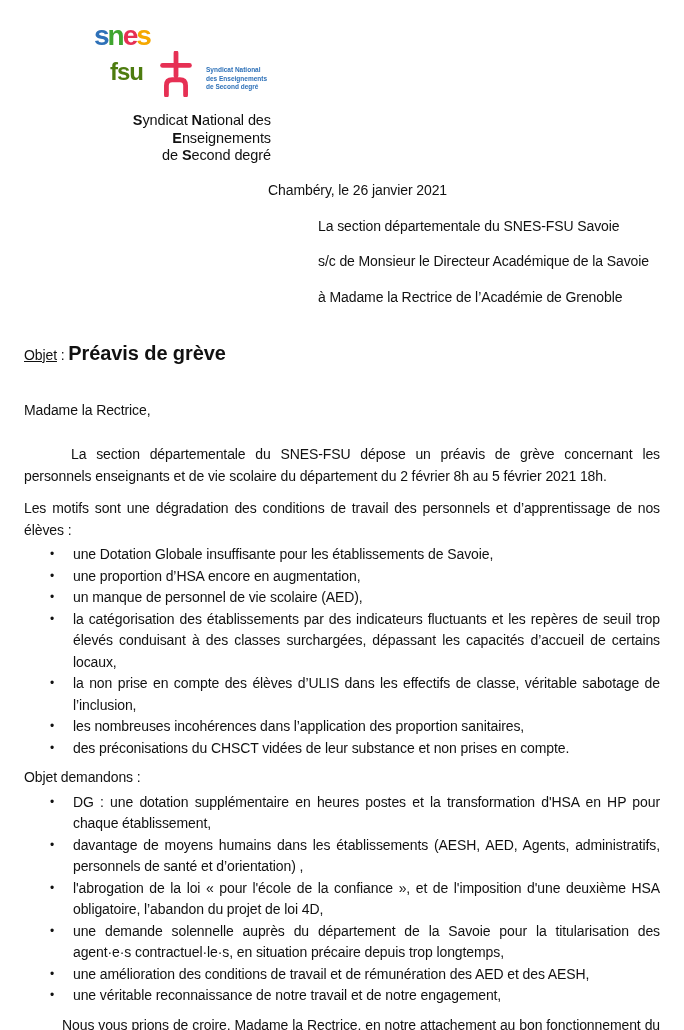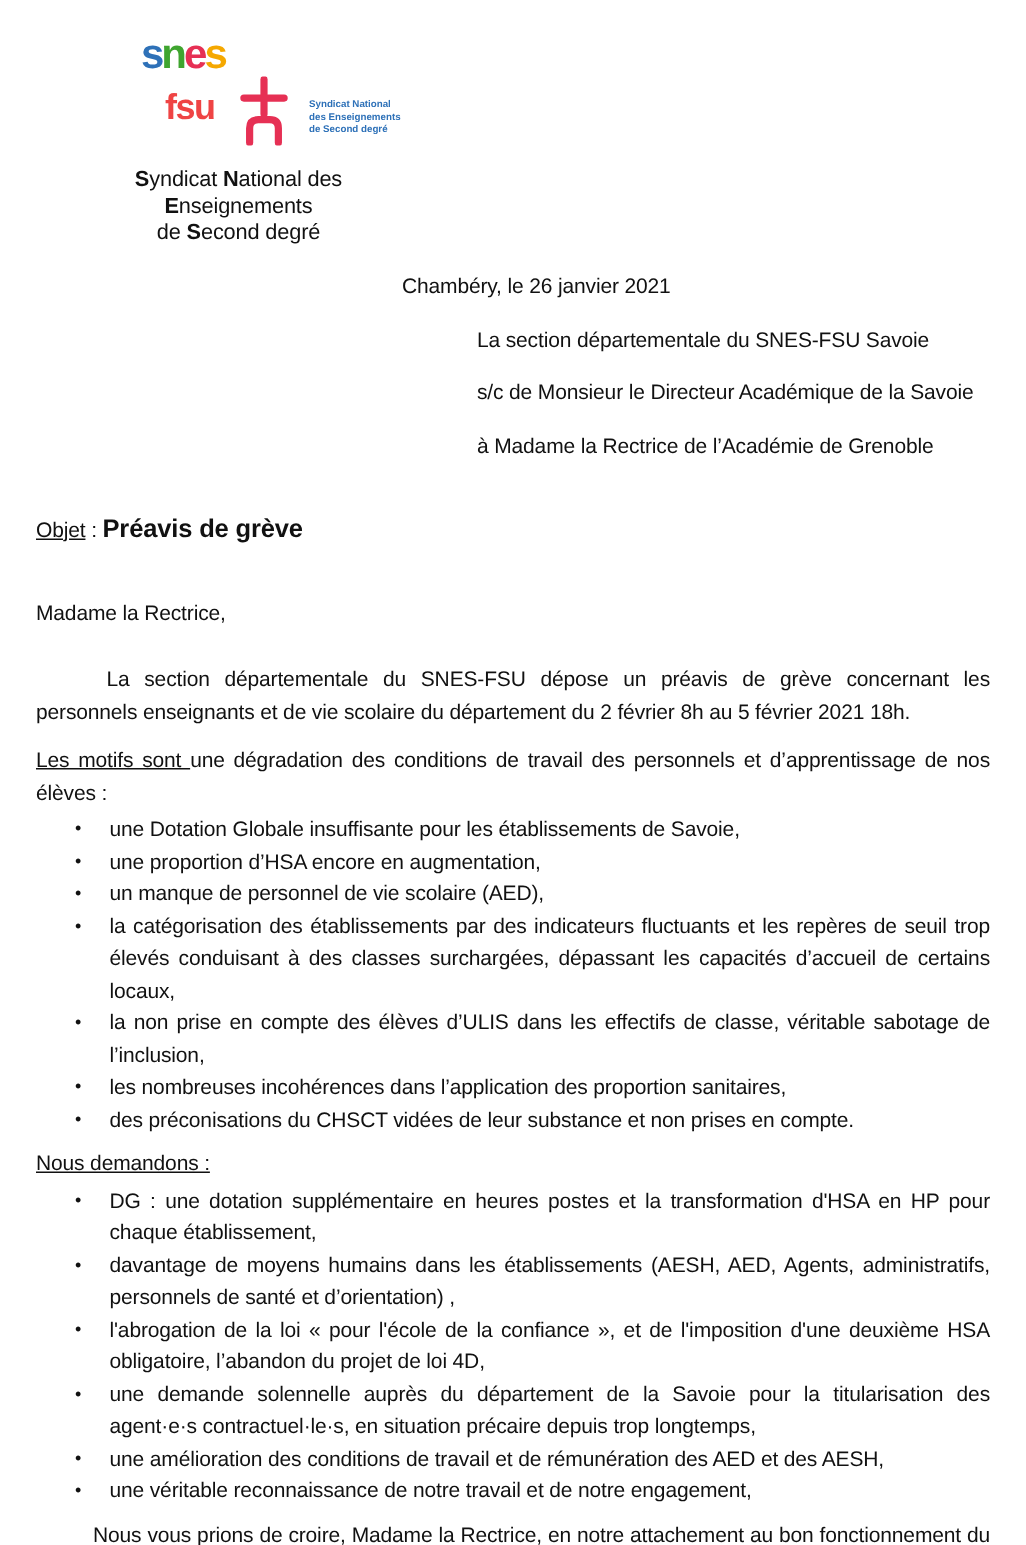--- a/index.html
+++ b/index.html
@@ -12,42 +12,42 @@
   }
   .page { padding:18px 24px 0 24px; }
 
   
   .logo { position:relative; width:260px; height:80px; margin-left:70px; }
   .snes-word { font-weight:bold; font-size:28px; letter-spacing:-2px; line-height:36px; }
   .c-s1 { color:#2e71b8; }
   .c-n  { color:#3fa52f; }
   .c-e  { color:#e63054; }
   .c-s2 { color:#f5a800; }
-  .fsu  { position:absolute; left:16px; top:40px; color:#ef4444; font-weight:bold; font-size:24px; letter-spacing:-1px; }
+  .fsu  { position:absolute; left:16px; top:40px; color:#4d7c0f; font-weight:bold; font-size:24px; letter-spacing:-1px; }
   .figure { position:absolute; left:62px; top:33px; }
   .logo-caption { position:absolute; left:112px; top:48px; color:#2e71b8; font-weight:bold; font-size:6.5px; line-height:8.5px; letter-spacing:0; }
 
   
-  .org-block { margin-top:14px; margin-left:23px; width:224px; text-align:center; font-size:14.5px; line-height:17.5px; }
+  .org-block { margin-top:14px; margin-left:23px; width:224px; text-align:right; font-size:14.5px; line-height:17.5px; }
   .b { font-weight:bold; }
   .date-line { margin-top:15px; margin-left:244px; line-height:21px; }
   .recipient { margin-top:15px; margin-left:294px; }
   .recipient div { line-height:21px; margin-bottom:14.5px; }
 
   
   .subject { margin-top:33px; line-height:24px; }
   .subject .label { text-decoration:underline; font-size:14px; }
-  .subject .title { font-weight:bold; font-size:17px; }
+  .subject .title { font-weight:bold; font-size:20px; }
 
   
   .salutation { margin-top:33px; line-height:21.5px; }
   .para { text-align:justify; line-height:21.5px; }
   .intro { margin-top:23px; text-indent:47px; }
   .lead { margin-top:11px; line-height:21.5px; text-align:justify; }
-  .u { text-decoration:underline; }
+  .u { }
   ul.blist { list-style:none; margin-top:3px; }
   ul.blist li { display:flex; line-height:21.5px; }
   ul.blist .marker { width:23px; margin-left:26px; flex:none; font-size:12px; }
   ul.blist .item-text { flex:1; text-align:justify; }
   .heading { margin-top:8px; line-height:21.5px; }
   .closing { margin-top:8px; text-indent:38px; }
 </style>
 </head>
 <body>
 
@@ -115,21 +115,21 @@
     <li>
         <span class="marker">•</span>
         <span class="item-text">les nombreuses incohérences dans l’application des proportion sanitaires,</span>
       </li>
     <li>
         <span class="marker">•</span>
         <span class="item-text">des préconisations du CHSCT vidées de leur substance et non prises en compte.</span>
       </li>
   </ul>
 
-  <div class="heading"><span class="u">Nous demandons :</span></div>
+  <div class="heading"><span class="u">Objet demandons :</span></div>
 
   <ul class="blist">
     <li>
         <span class="marker">•</span>
         <span class="item-text">DG : une dotation supplémentaire en heures postes et la transformation d'HSA en HP pour chaque établissement,</span>
       </li>
     <li>
         <span class="marker">•</span>
         <span class="item-text">davantage de moyens humains dans les établissements (AESH, AED, Agents, administratifs, personnels de santé et d’orientation) ,</span>
       </li>

